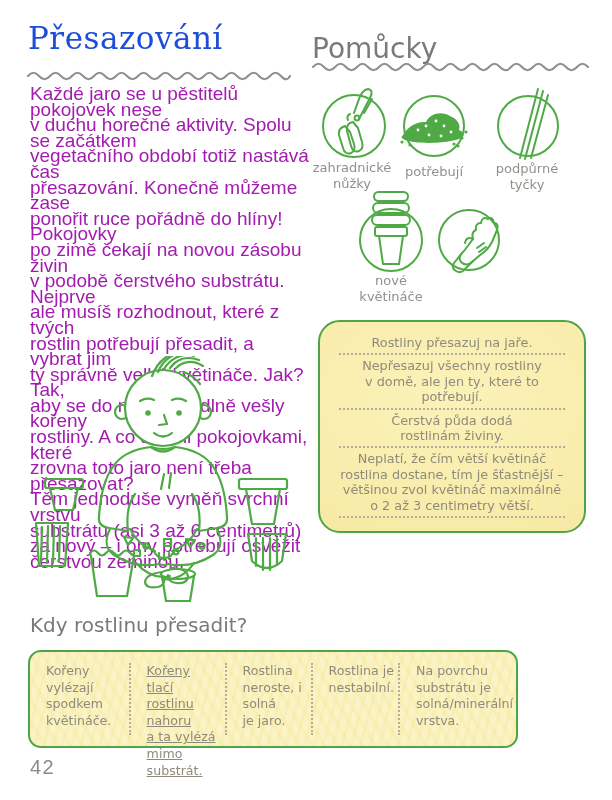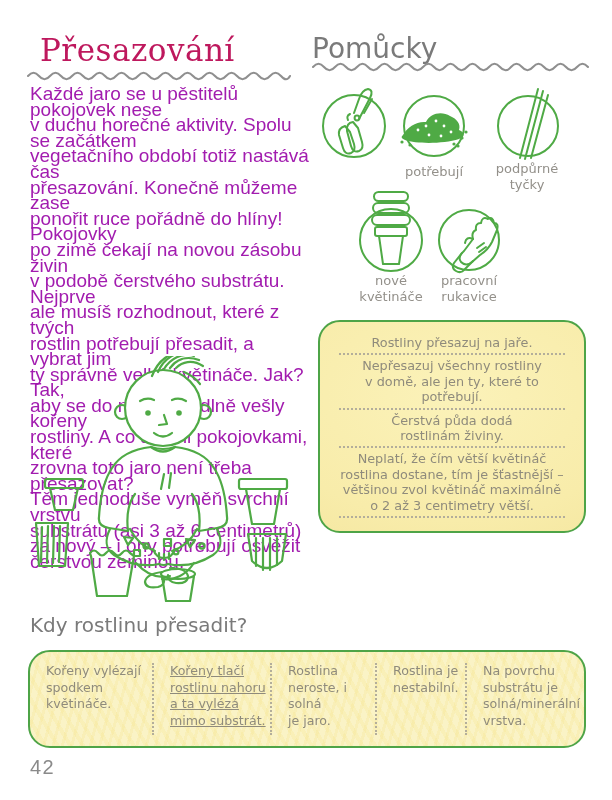--- a/index.html
+++ b/index.html
@@ -1,21 +1,21 @@
 <!DOCTYPE html>
 <html><head>
 <meta charset="utf-8">
 <style>
   html,body{margin:0;padding:0;background:#ffffff;}
   .page{position:relative;width:612px;height:800px;background:#ffffff;overflow:hidden;
         font-family:"Liberation Sans",sans-serif;}
 
   
-  .title{position:absolute;left:28px;top:20px;margin:12px;font-family:"DejaVu Serif",serif;
-         font-weight:400;font-size:31px;color:#be185d;letter-spacing:.5px;}
+  .title{position:absolute;left:28px;top:20px;margin:0;font-family:"DejaVu Serif",serif;
+         font-weight:400;font-size:31px;color:#1d4ed8;letter-spacing:.5px;}
   .tools-heading{position:absolute;left:312px;top:32px;margin:0;font-family:"DejaVu Sans",sans-serif;
          font-weight:400;font-size:28px;color:#7a7a7a;}
   .when-heading{position:absolute;left:30px;top:613px;margin:0;font-family:"DejaVu Sans",sans-serif;
          font-weight:400;font-size:20px;color:#7a7a7a;}
 
   .wavy{position:absolute;}
   .wavy-title{left:26px;top:68px;}
   .wavy-tools{left:311px;top:59px;}
 
   .body-text{position:absolute;left:30px;top:86px;width:280px;margin:0;
@@ -42,22 +42,22 @@
          border:2.5px solid #4ea447;border-radius:22px;
          background:radial-gradient(120% 100% at 50% 35%, #fbf2b9 0%, #f8ecaa 60%, #f3e49b 100%);
          display:flex;flex-direction:column;justify-content:space-evenly;padding:10px 14px;}
   .tip{margin:0;text-align:center;font-family:"DejaVu Sans",sans-serif;
          font-size:12.8px;line-height:15.4px;color:#8f8b7c;white-space:pre-line;}
   .dot-sep{border-top:2px dotted #b3ae9b;width:96%;margin:0 auto;height:0;}
 
   .illustration{position:absolute;left:18px;top:356px;}
 
   
-  .signs-box{position:absolute;left:28px;top:650px;width:558px;height:98px;box-sizing:border-box;
-         border:2.5px solid #4ea447;border-radius:22px;display:flex;align-items:stretch;
+  .signs-box{position:absolute;left:28px;top:650px;width:490px;height:98px;box-sizing:border-box;
+         border:2.5px solid #4ea447;border-radius:13px;display:flex;align-items:stretch;
          background:
            repeating-linear-gradient(105deg, rgba(244,224,130,.22) 0 3px, rgba(255,255,255,0) 3px 9px),
            repeating-linear-gradient(60deg, rgba(247,232,150,.30) 0 4px, rgba(255,255,255,0) 4px 11px),
            #faf3c6;}
   .sign{box-sizing:border-box;margin:0;padding:11px 4px 0 16px;font-family:"DejaVu Sans",sans-serif;
          font-size:12.6px;line-height:16.6px;color:#8f8b7c;white-space:pre-line;}
   .sign-1{width:122px;} .sign-2{width:116px;text-decoration:underline;} .sign-3{width:103px;} .sign-4{width:88px;} .sign-5{width:116px;}
   .vsep{border-left:2px dotted #b3ae9b;margin:11px 0;width:0;}
 
   .page-number{position:absolute;left:30px;top:756px;margin:0;font-size:20px;color:#8a8a8a;letter-spacing:1.5px;}
@@ -156,27 +156,27 @@
   <svg class="tool-icon icon-glove" width="68" height="68" viewBox="0 0 68 68">
     <g fill="none" stroke="#4faa45" stroke-width="2" stroke-linecap="round" stroke-linejoin="round">
       <circle cx="34" cy="34" r="30"></circle>
       <path d="M29,45 L38,33 Q36,26 41,24 Q40,17 46,17 Q47,10 53,13 Q58,10 59,17 Q64,17 62,24 L57,36 Q53,44 45,49 L37,56 Q31,61 26,56 Q22,51 29,45 Z"></path>
       <path d="M38,33 Q31,30 30,37"></path>
       <path d="M27,47 L19,57 Q16,62 21,65 Q26,68 30,63 L38,55"></path>
       <path d="M42,42 L49,37 M44,46 L51,41"></path>
     </g>
   </svg>
 
+  <p class="tool-label label-1">zahradnické
+nůžky</p>
   <p class="tool-label label-2">potřebují</p>
   <p class="tool-label label-3">podpůrné
 tyčky</p>
   <p class="tool-label label-4">nové
 květináče</p>
-  <p class="tool-label label-5">pracovní
-rukavice</p>
 
   <svg class="illustration" width="292" height="252" viewBox="0 0 292 252">
     <g fill="none" stroke="#4faa45" stroke-width="2.2" stroke-linecap="round" stroke-linejoin="round">
 
       <rect x="27" y="123" width="38" height="9" rx="2"></rect>
       <path d="M32,132 L60,132 L55,154 L37,154 Z"></path>
       <path d="M18,167 L50,167 L47,210 L21,210 Z"></path>
       <path d="M24,171 L23,206 M30,170 L29,207 M36,170 L35,207 M42,170 L41,206"></path>
 
       <rect x="221" y="123" width="48" height="10" rx="2"></rect>

